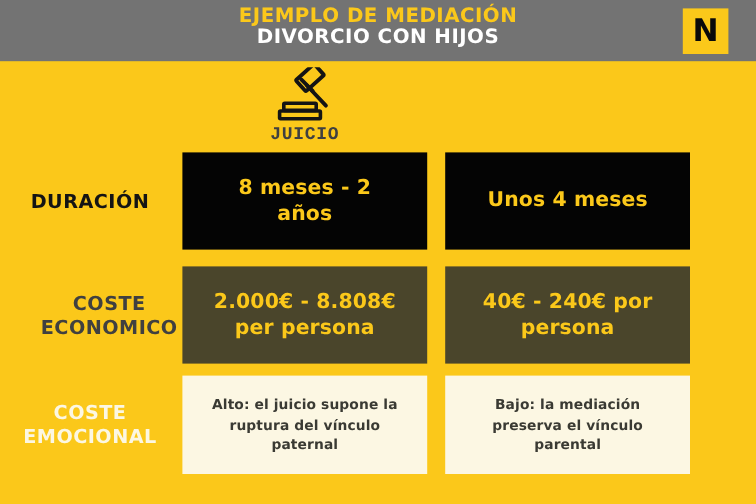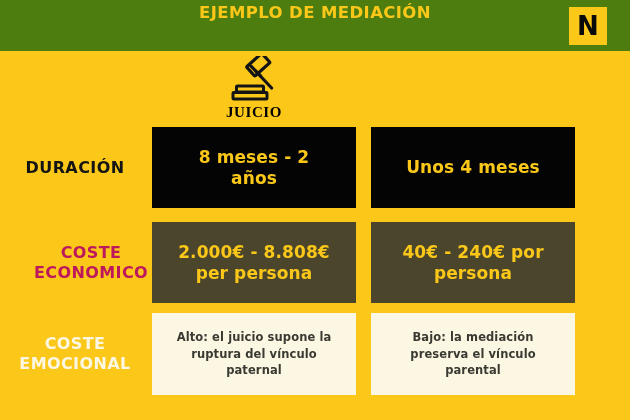--- a/index.html
+++ b/index.html
@@ -20,21 +20,21 @@
     background: #FBC81A;
   }
 
   
   .header-bar {
     position: absolute;
     left: 0;
     top: 0;
     width: 630px;
     height: 51px;
-    background: #4d7c0f;
+    background: #737373;
     overflow: hidden;
   }
   .header-titles {
     position: absolute;
     left: 0;
     top: 4px;
     width: 630px;
     text-align: center;
     line-height: 1.08;
   }
@@ -86,25 +86,25 @@
   .col-head.col2 { left: 371px; }
   .col-icon {
     display: block;
     height: 46px;
     margin: 0 auto 2px auto;
     line-height: 0;
   }
   .col-icon svg { display: block; margin: 0 auto; }
   .col-label {
     display: block;
-    font-family: Liberation Serif, serif;
+    font-family: Liberation Mono, monospace;
     font-size: 15px;
     font-weight: bold;
     letter-spacing: 0.6px;
-    color: #000000;
+    color: #404040;
   }
 
   
   .row {
     position: absolute;
     left: 0;
     width: 630px;
     border-radius: 25px;
   }
   .row-1 { top: 127px; height: 81px; }
@@ -123,21 +123,21 @@
     text-align: center;
     font-family: "DejaVu Sans", sans-serif;
     font-size: 16px;
     font-weight: bold;
     letter-spacing: 0.4px;
     line-height: 1.22;
     box-sizing: border-box;
     padding: 0 6px;
   }
   .label-dark   { color: #141414; }
-  .label-olive  { color: #be185d; padding-left: 38px; }
+  .label-olive  { color: #404040; padding-left: 38px; }
   .label-cream  { color: #FCF7E3; }
 
   .cell {
     position: absolute;
     top: 0;
     height: 100%;
     box-sizing: border-box;
     display: flex;
     align-items: center;
     justify-content: center;
@@ -169,20 +169,21 @@
   }
 </style>
 </head>
 <body>
 
 <div id="infographic">
 
   <div class="header-bar">
     <div class="header-titles">
       <span class="title-line1">EJEMPLO DE MEDIACIÓN</span>
+      <span class="title-line2">DIVORCIO CON HIJOS</span>
     </div>
     <div class="logo-box">
       <span class="logo-letter">N</span>
     </div>
   </div>
 
   <div class="col-head col1">
     <span class="col-icon">
       <svg width="60" height="46" viewBox="0 0 60 46" fill="none" xmlns="http://www.w3.org/2000/svg">
         <g stroke="#141414" stroke-width="3.2" stroke-linejoin="round" stroke-linecap="round" fill="none">

